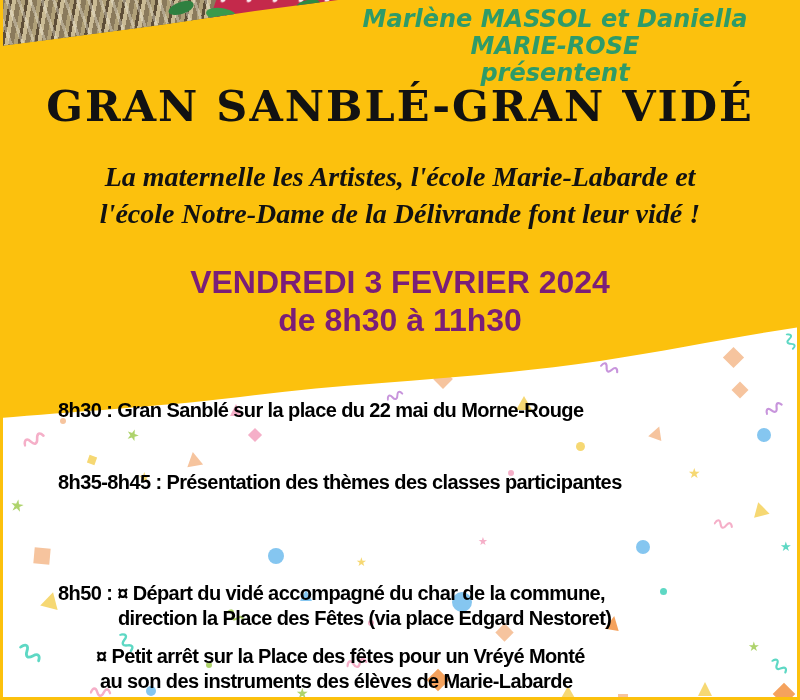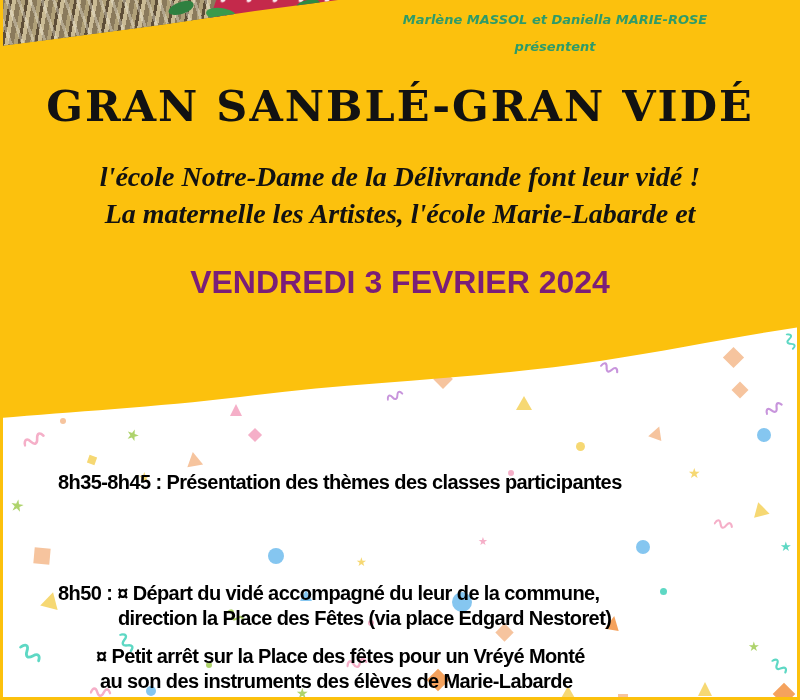--- a/index.html
+++ b/index.html
@@ -42,21 +42,21 @@
   .photo .leaf{position:absolute;background:#2F8040;border-radius:60% 40% 55% 45%;}
   .photo .leaf.l1{left:168px;top:2px;width:26px;height:12px;transform:rotate(-15deg);}
   .photo .leaf.l2{left:206px;top:8px;width:30px;height:13px;transform:rotate(12deg);background:#3A9A4C;}
   .photo .leaf.l3{left:296px;top:0px;width:24px;height:10px;transform:rotate(-8deg);background:#2E8A44;}
 
   .txt{position:absolute;z-index:4;}
   .credits{
     left:322px;top:6px;width:466px;text-align:center;
     color:var(--green,#2E9B69);
     font-family:"DejaVu Sans", sans-serif;
-    font-style:italic;font-weight:bold;font-size:13px;line-height:27px;
+    font-style:italic;font-weight:bold;font-size:24px;line-height:27px;
   }
   .main-title{
     left:0;top:80px;width:800px;text-align:center;color:#121212;
     font-family:"DejaVu Serif", serif;
     font-weight:bold;font-size:43px;letter-spacing:2px;line-height:52px;
   }
   .subtitle{
     left:0;top:158px;width:800px;text-align:center;color:#121212;
     font-family:"Liberation Serif", serif;
     font-style:italic;font-weight:bold;font-size:28px;line-height:37px;
@@ -206,30 +206,32 @@
   </div>
 
   <div class="txt credits">
     <div>Marlène MASSOL et Daniella MARIE-ROSE</div>
     <div>présentent</div>
   </div>
 
   <div class="txt main-title">GRAN SANBLÉ-GRAN VIDÉ</div>
 
   <div class="txt subtitle">
+    <div>La maternelle les Artistes, l'école Marie-Labarde et</div>
     <div>l'école Notre-Dame de la Délivrande font leur vidé !</div>
-    <div>La maternelle les Artistes, l'école Marie-Labarde et</div>
   </div>
 
   <div class="txt event-date">
     <div>VENDREDI 3 FEVRIER 2024</div>
-  </div>
-
+    <div>de 8h30 à 11h30</div>
+  </div>
+
+  <div class="sched-line" style="left:58px;top:399px;">8h30 : Gran Sanblé sur la place du 22 mai du Morne-Rouge</div>
   <div class="sched-line" style="left:58px;top:471px;">8h35-8h45 : Présentation des thèmes des classes participantes</div>
-  <div class="sched-line" style="left:58px;top:582px;">8h50 : ¤ Départ du vidé accompagné du leur de la commune,</div>
+  <div class="sched-line" style="left:58px;top:582px;">8h50 : ¤ Départ du vidé accompagné du char de la commune,</div>
   <div class="sched-line" style="left:118px;top:607px;">direction la Place des Fêtes (via place Edgard Nestoret)</div>
   <div class="sched-line" style="left:96px;top:645px;">¤ Petit arrêt sur la Place des fêtes pour un Vréyé Monté</div>
   <div class="sched-line" style="left:100px;top:670px;">au son des instruments des élèves de Marie-Labarde</div>
 
   <div class="edge left"></div>
   <div class="edge right"></div>
   <div class="edge bottom"></div>
 </div>
 
 </body></html>

